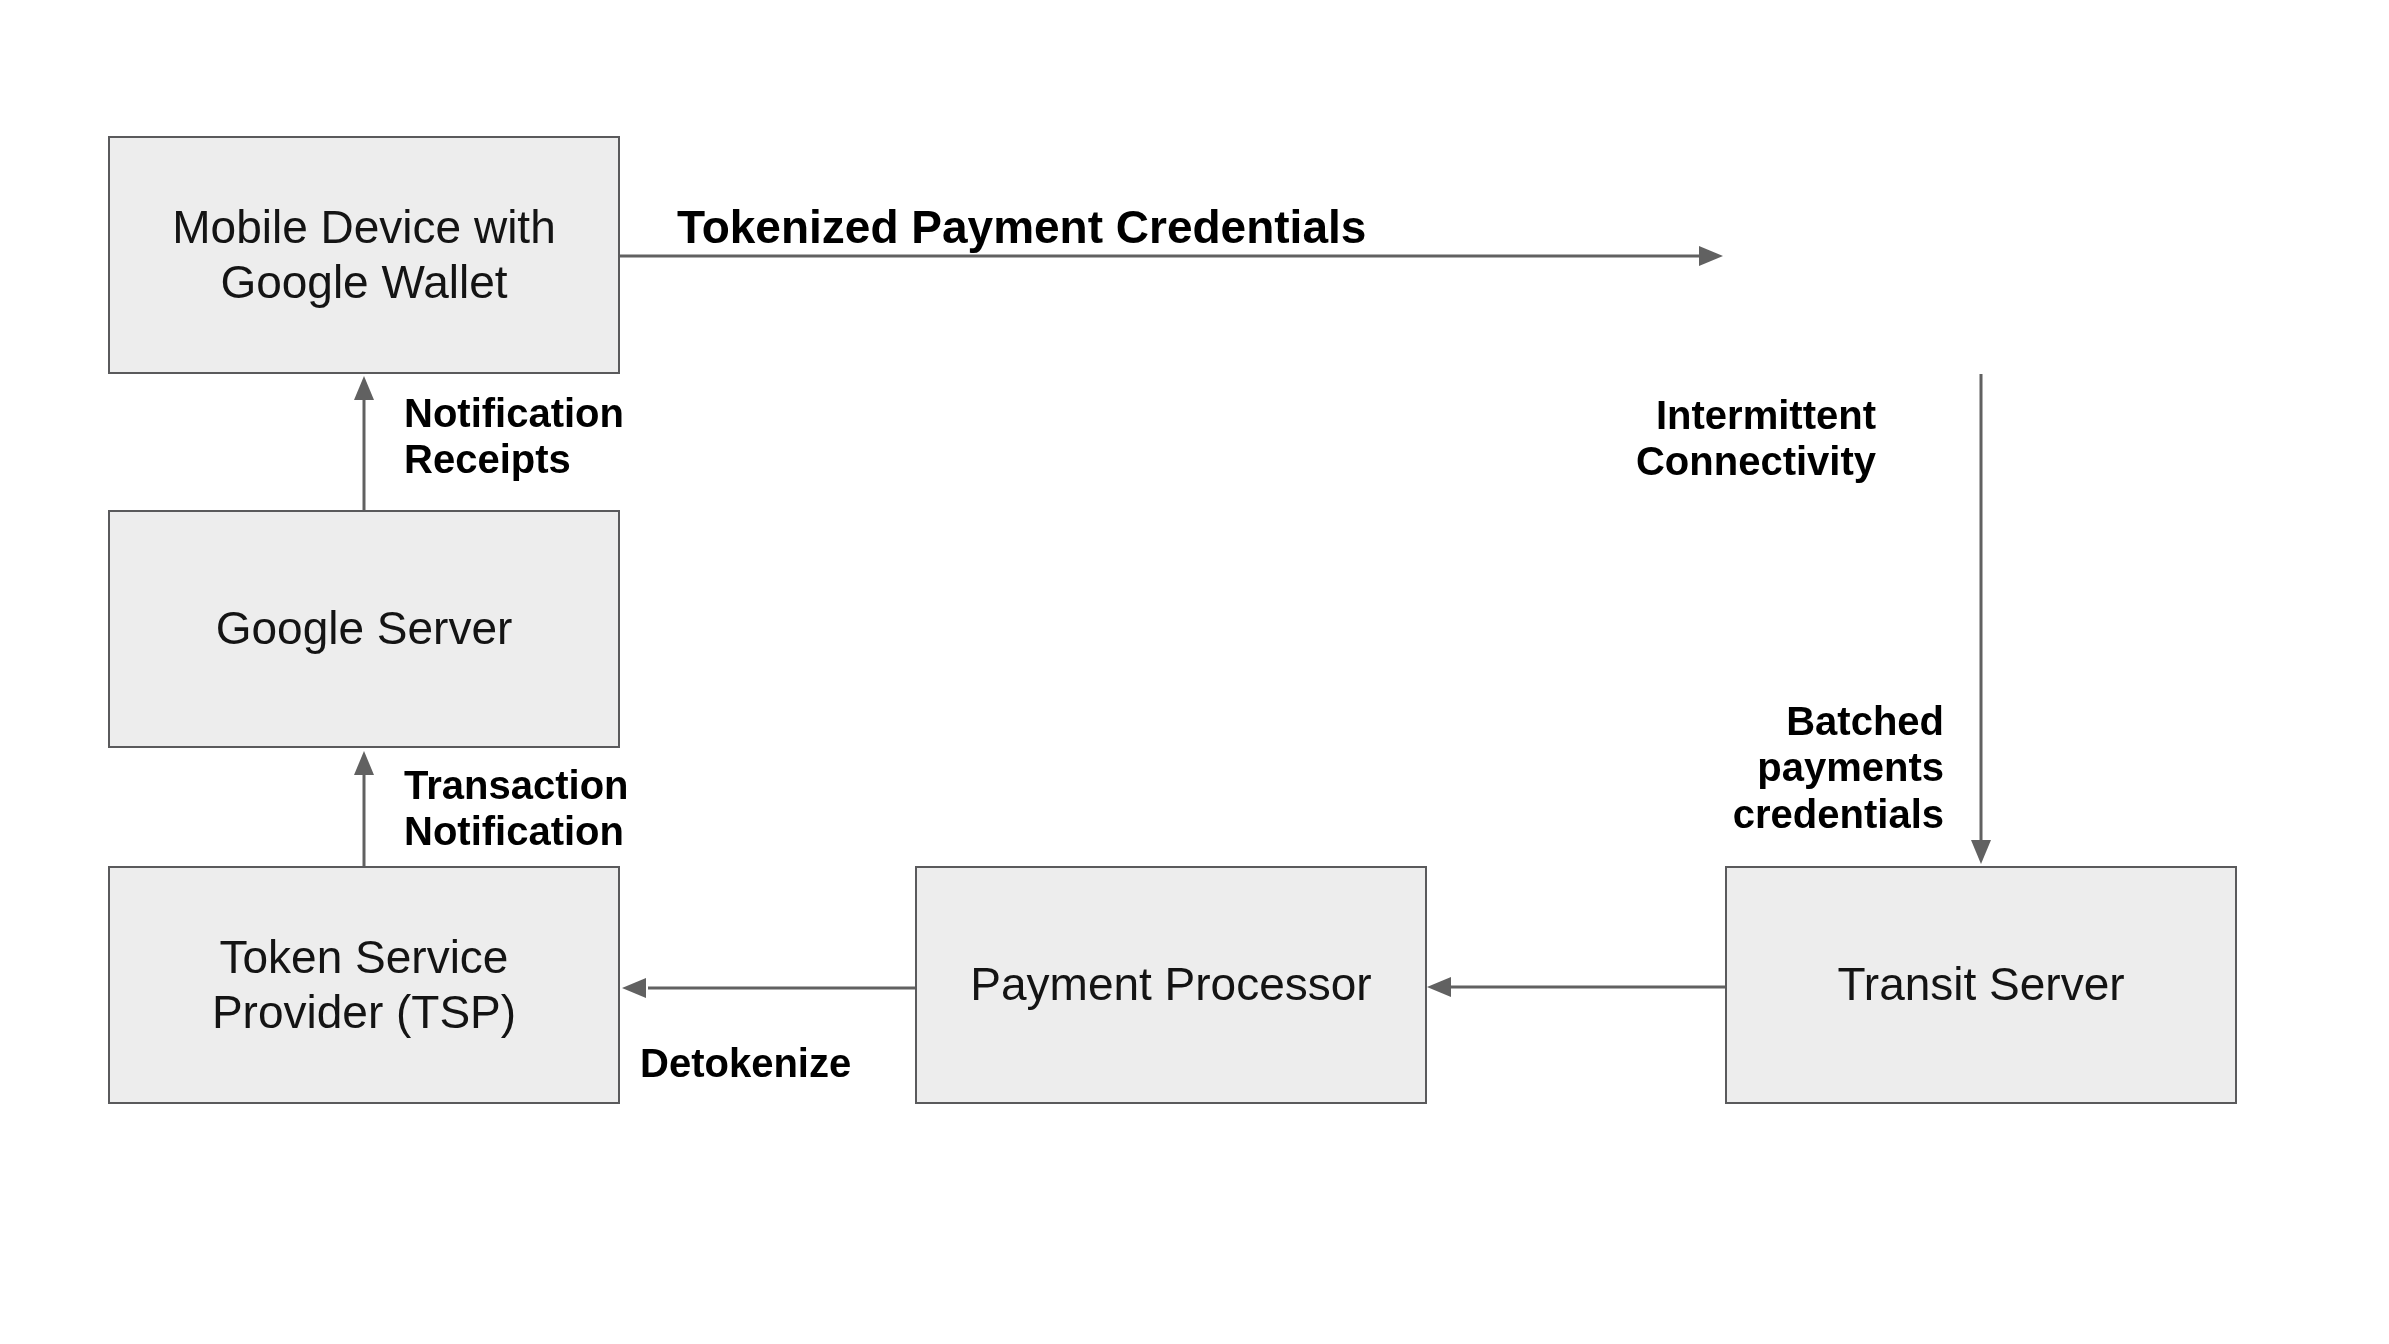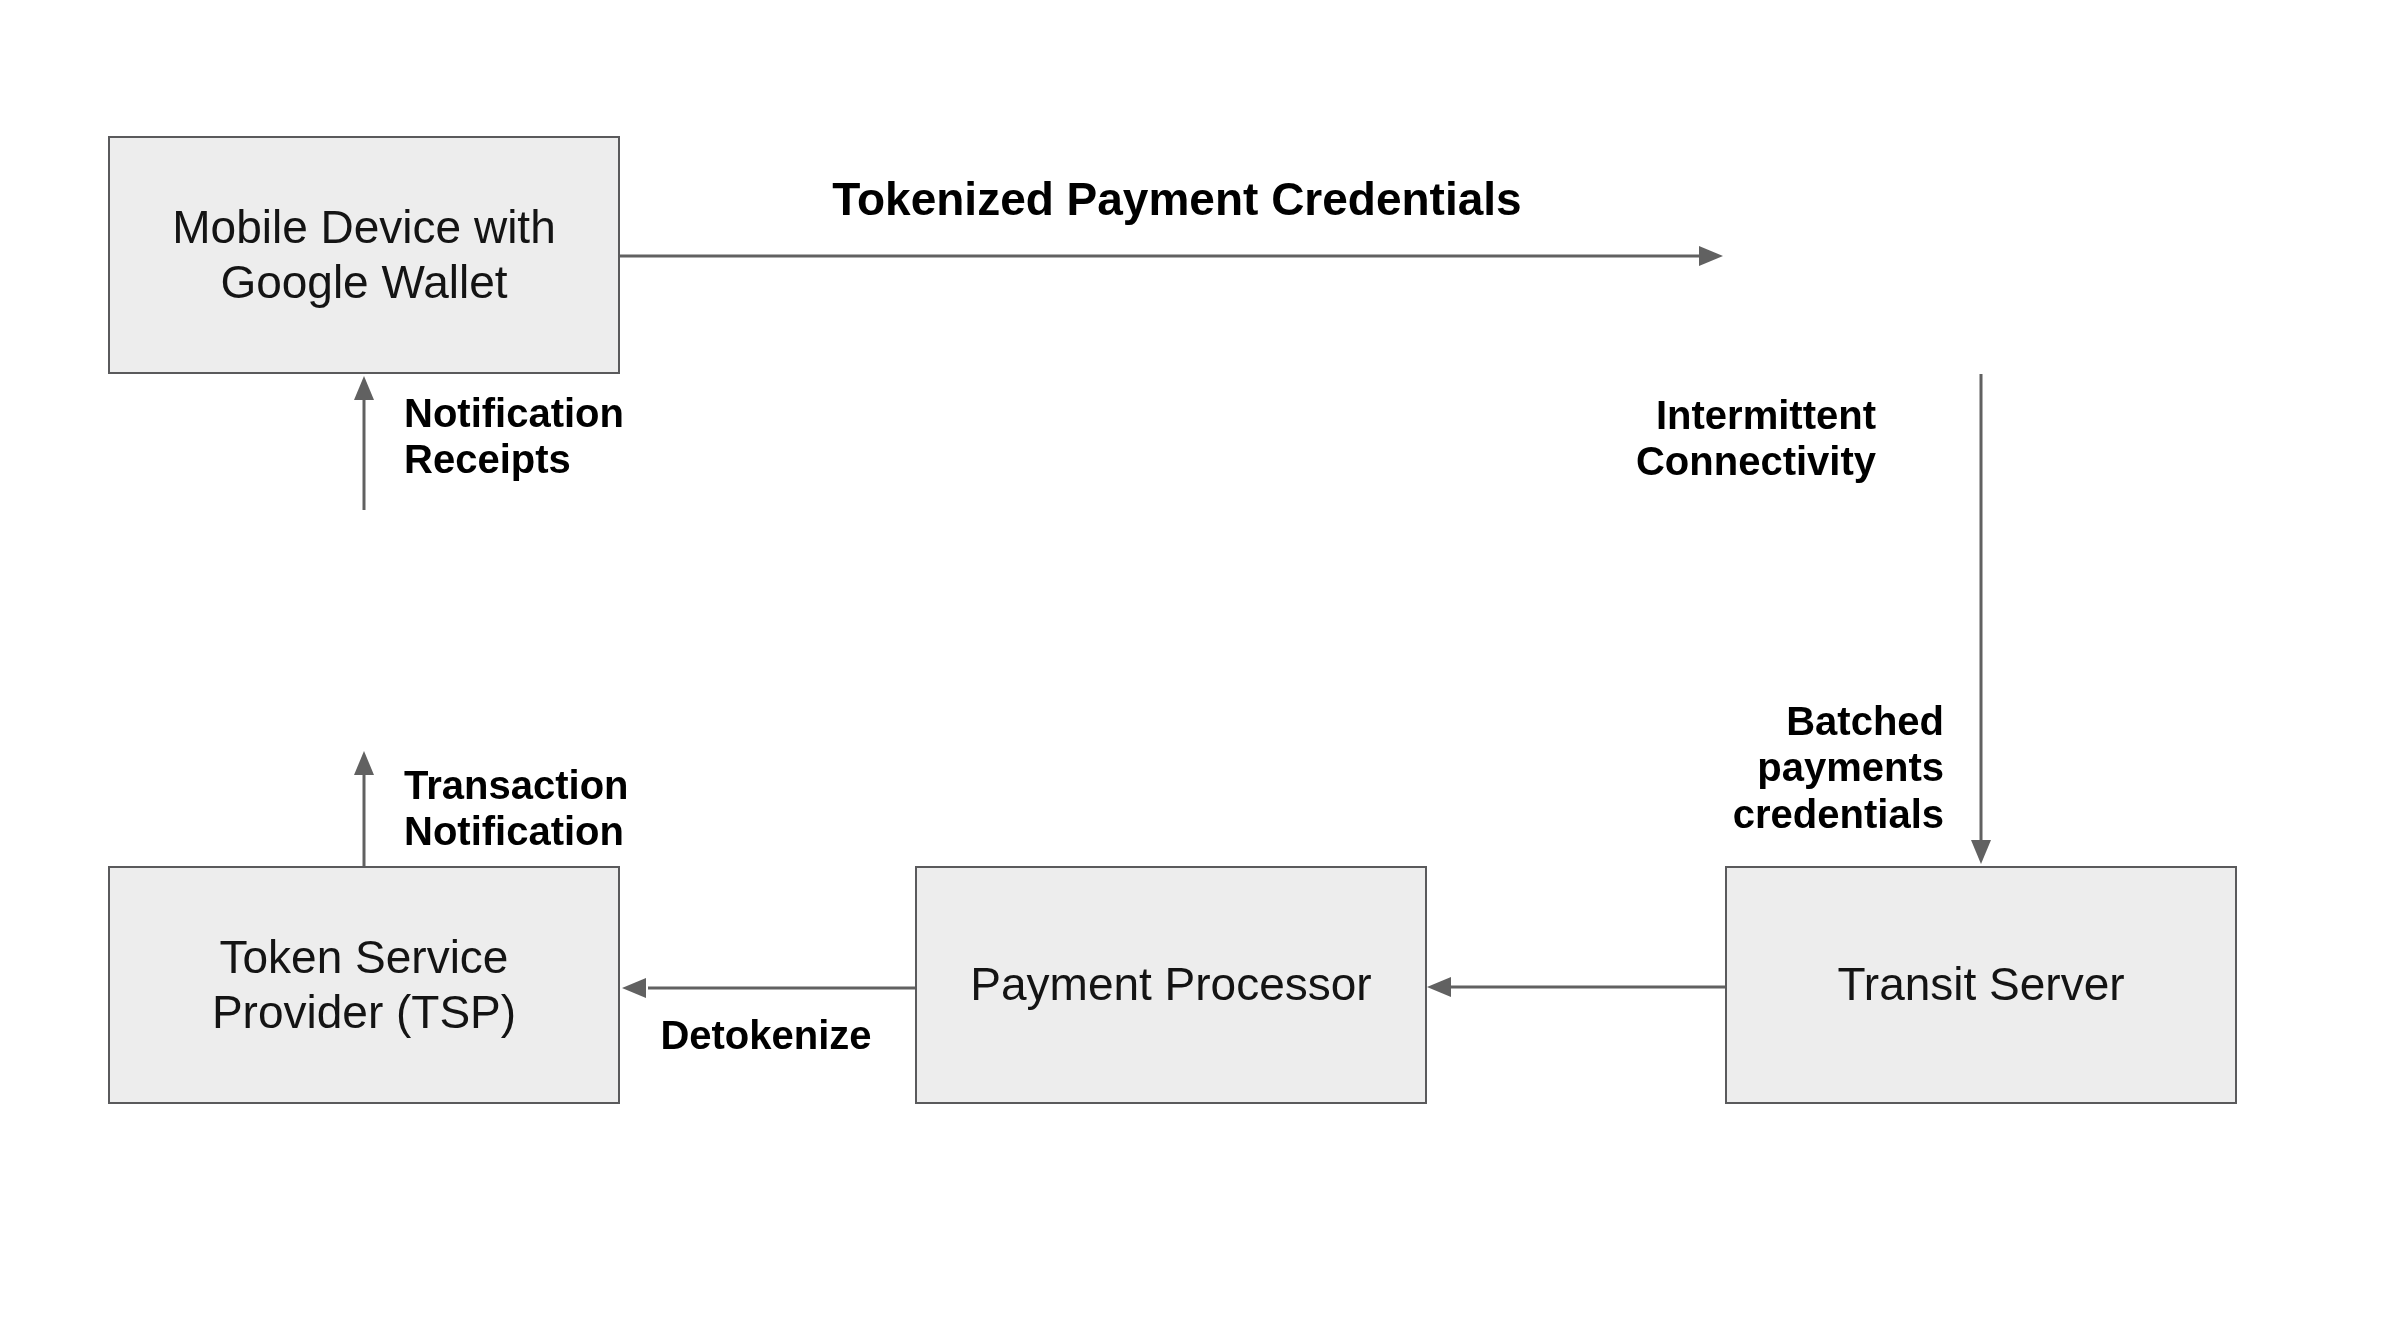--- a/index.html
+++ b/index.html
@@ -40,21 +40,21 @@
     white-space:pre-line;
   }
   .elabel{
     position:absolute;
     font-size:40px;font-weight:bold;line-height:1.16;
     color:var(--label-text);
     white-space:pre-line;
   }
   .elabel-lg{font-size:46px;line-height:1.2;}
   .align-right{text-align:right;}
-  .align-center{text-align:center;}
+  .align-center{text-align:left;margin-top:28px;}
 </style>
 </head>
 <body>
 
 <div class="canvas">
 
   <svg class="edges" viewBox="0 0 2389 1344" xmlns="http://www.w3.org/2000/svg">
 
     <g>
       <line x1="620" y1="256" x2="1701" y2="256"></line>
@@ -86,20 +86,23 @@
       <polygon points="364,376 354,400 374,400"></polygon>
     </g>
   </svg>
 
   <div class="node" style="left:108px;top:136px;width:512px;height:238px">
     <span class="node-label">Mobile Device with
 Google Wallet</span>
   </div>
 
 
+  <div class="node" style="left:108px;top:510px;width:512px;height:238px">
+    <span class="node-label">Google Server</span>
+  </div>
 
   <div class="node" style="left:108px;top:866px;width:512px;height:238px">
     <span class="node-label">Token Service
 Provider (TSP)</span>
   </div>
 
   <div class="node" style="left:915px;top:866px;width:512px;height:238px">
     <span class="node-label">Payment Processor</span>
   </div>
 

